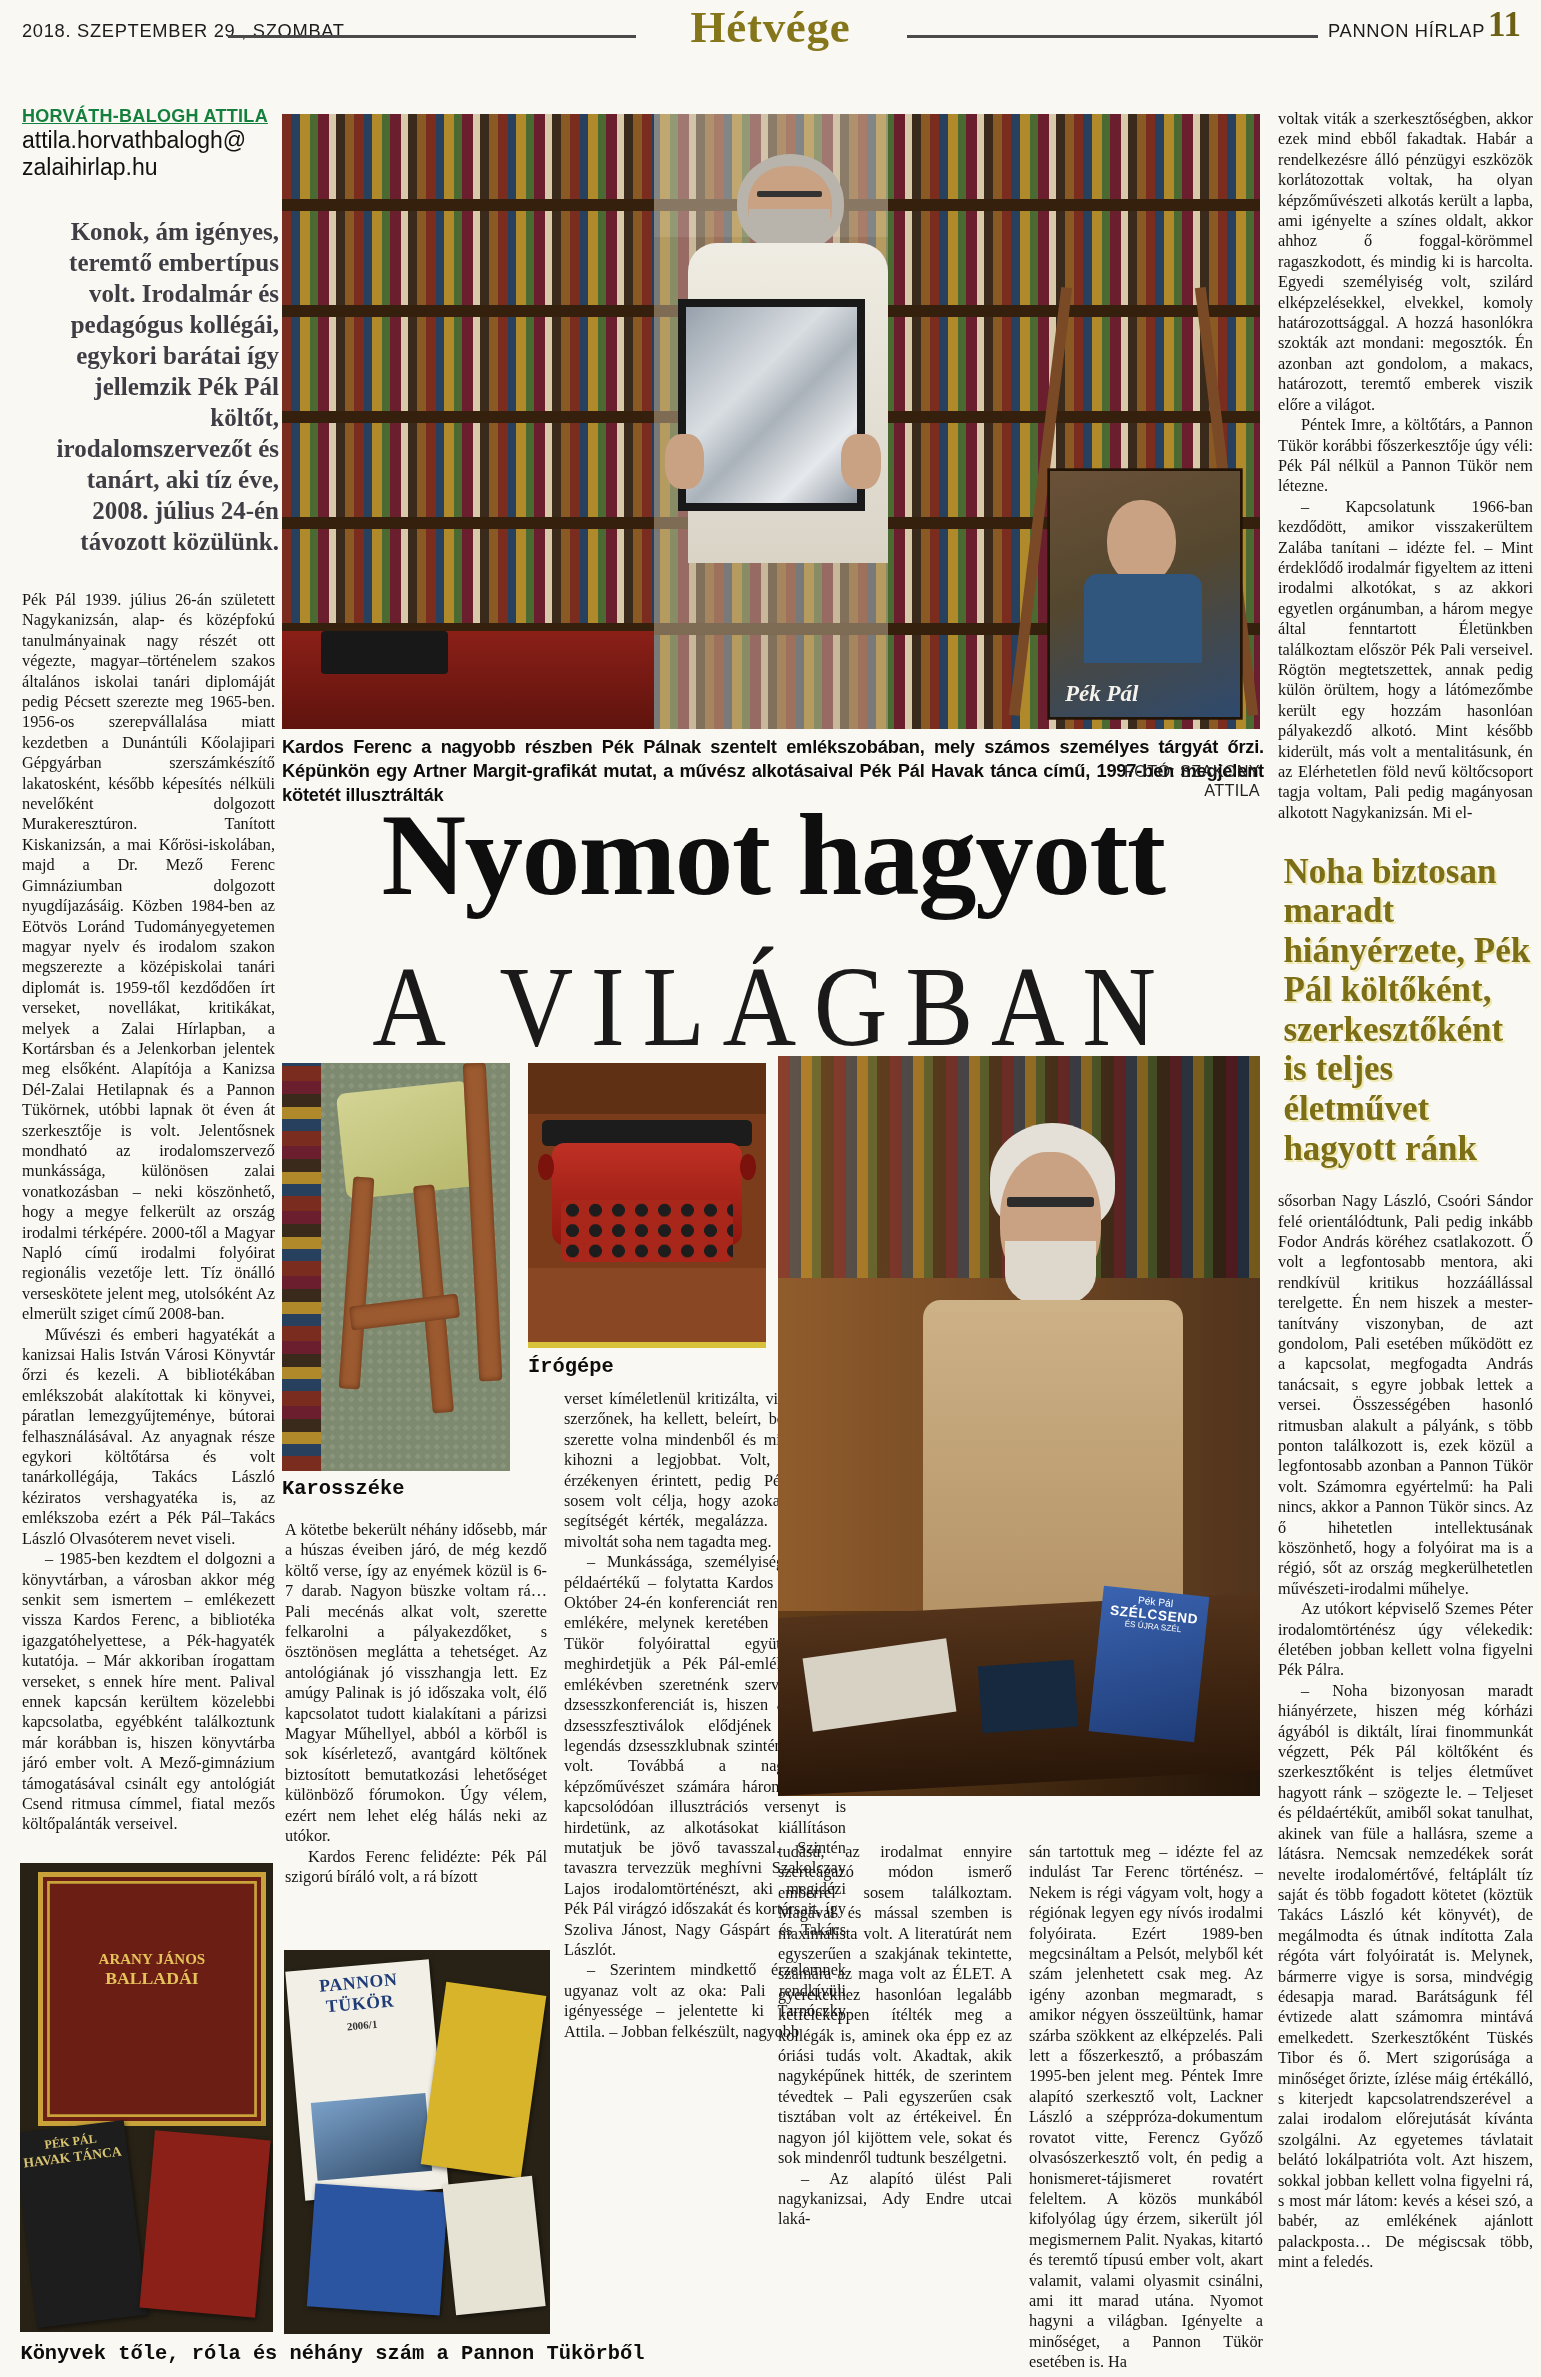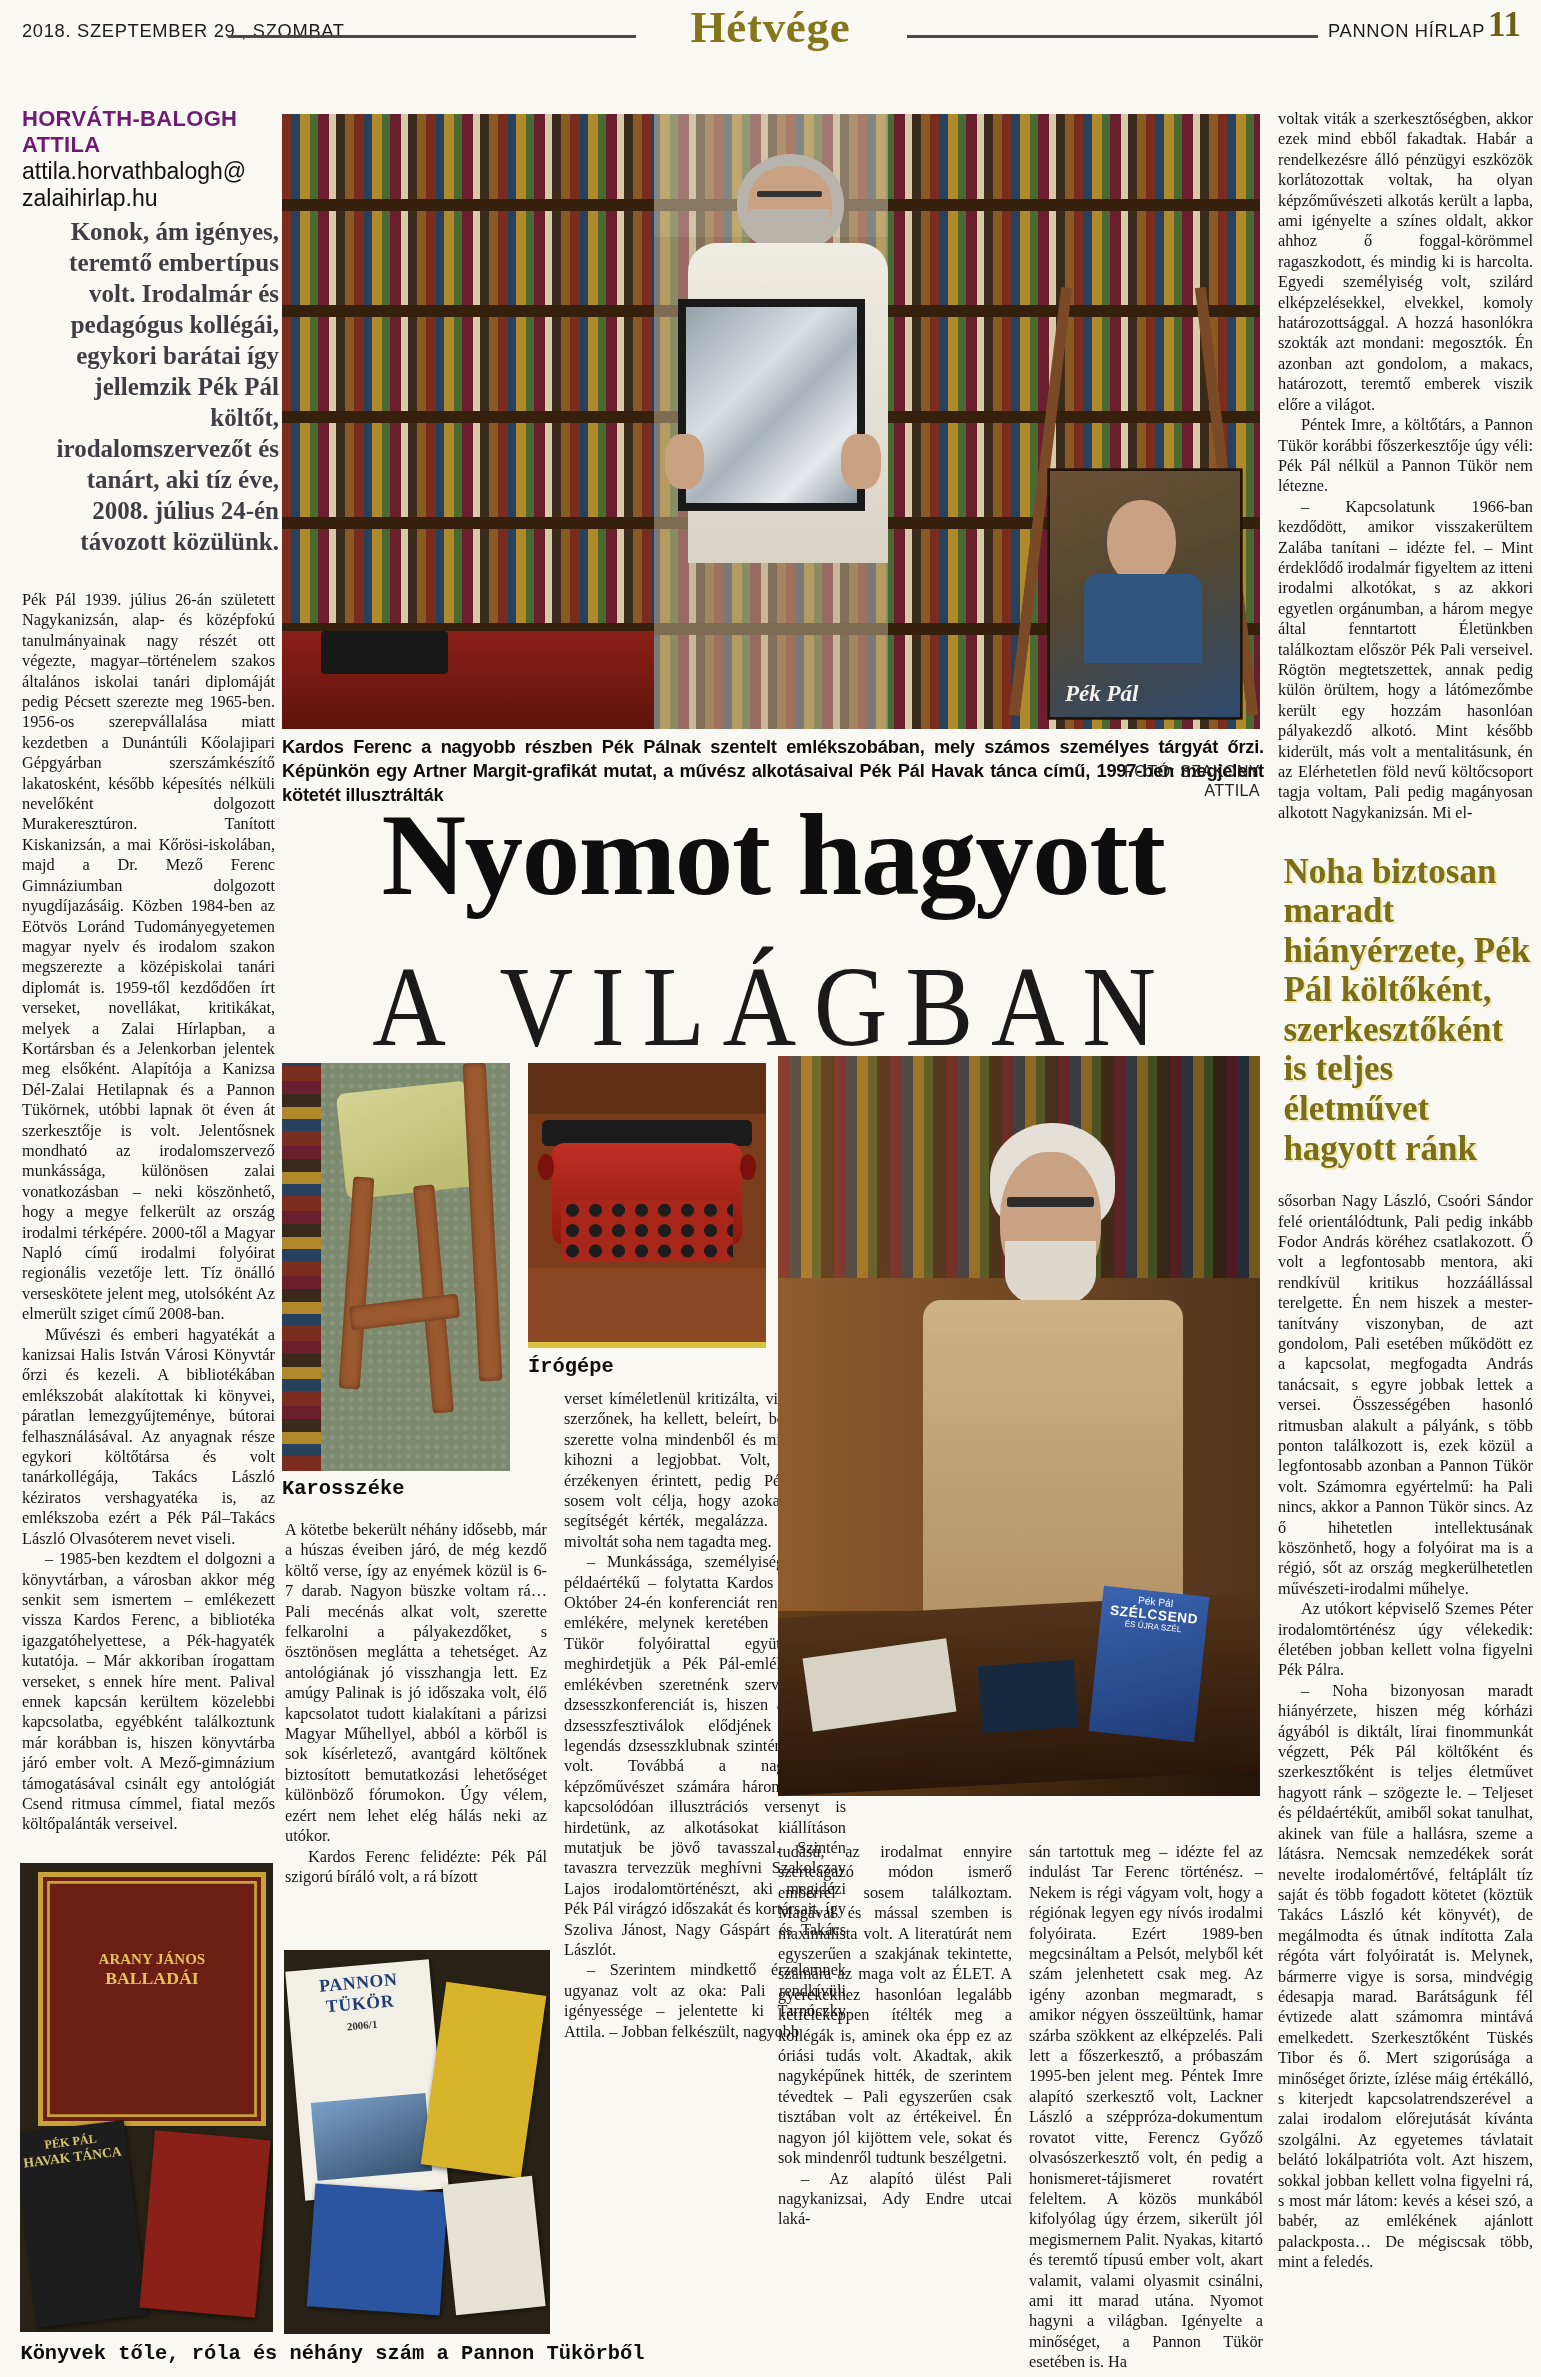--- a/index.html
+++ b/index.html
@@ -7,21 +7,21 @@
         font-family:"Liberation Serif",serif;color:#161616;overflow:hidden;}
   .abs{position:absolute;}
 
   
   .hdr-small{font-family:"Liberation Sans",sans-serif;font-size:18.3px;letter-spacing:0.7px;color:#1c1c1c;}
   .hdr-title{font-size:45px;font-weight:bold;color:#86761b;letter-spacing:0.7px;}
   .hdr-rule{height:2.7px;background:#4a4a4a;}
   .hdr-pageno{font-size:35px;font-weight:bold;color:#6d5f14;font-family:"Liberation Serif",serif;}
 
   
-  .by-name{font-family:"Liberation Sans",sans-serif;font-weight:bold;font-size:22px;color:#701a75;letter-spacing:0.3px;}
+  .by-name{font-family:"Liberation Sans",sans-serif;font-weight:bold;font-size:18px;color:#15803d;letter-spacing:0.3px;text-decoration:underline;}
   .by-mail{font-family:"Liberation Sans",sans-serif;font-size:23px;color:#111;line-height:1.18;}
   .pullquote{font-size:25px;line-height:1.24;font-weight:bold;color:#3f3e45;text-align:right;}
 
   
   .col{font-size:16.3px;line-height:20.4px;text-align:justify;overflow:hidden;color:#141414;}
   .col p{margin:0;text-indent:23px;}
   .col p:first-child{text-indent:0;}
   .subhead{font-weight:bold;color:#7c6d17;font-size:35px;line-height:1.13;text-align:left;
            text-indent:0 !important;margin:28.5px 0 23px 5.4px !important;
            text-shadow:2px 2px 0 rgba(222,202,40,.35);}

